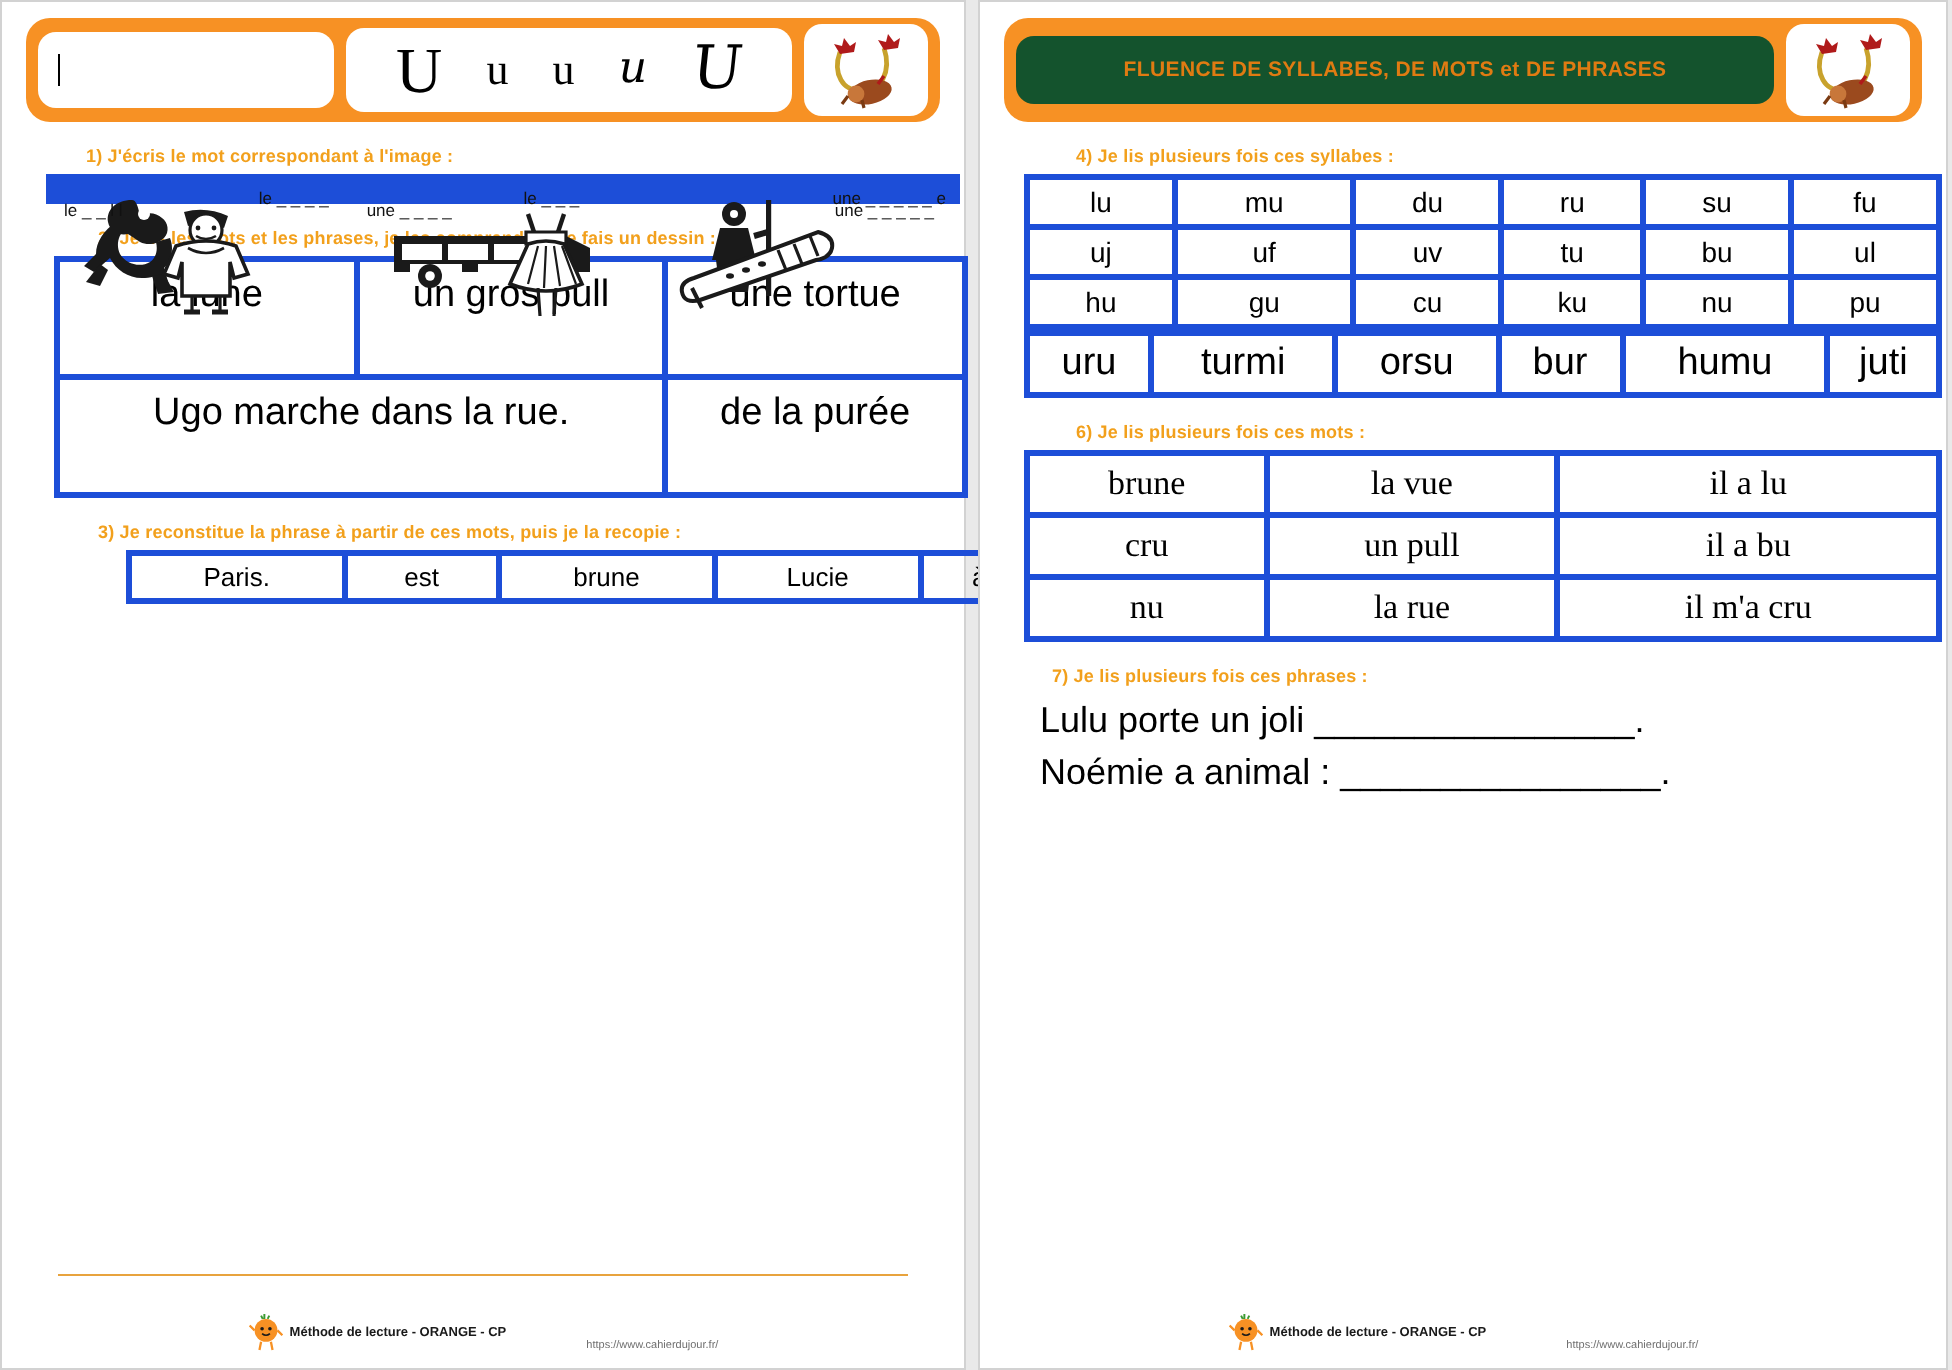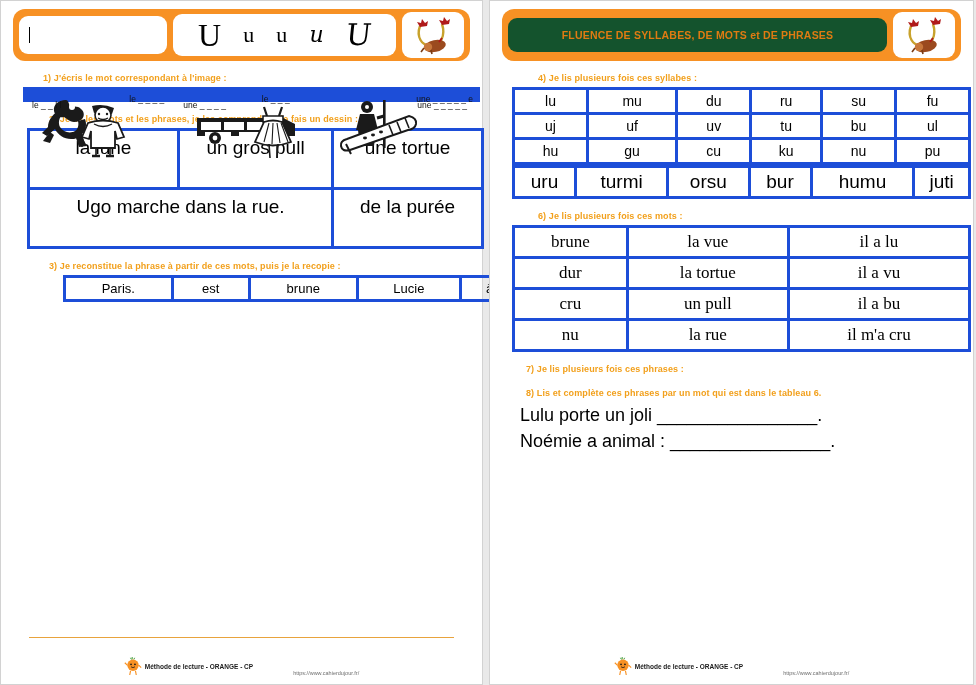--- a/index.html
+++ b/index.html
@@ -356,40 +356,34 @@
 
       <div class="instr ind2">6)  Je lis plusieurs fois ces mots :</div>
       <table class="ot ex6">
         <tbody>
             <tr>
           <td>brune</td>
           <td>la vue</td>
           <td>il a lu</td>
         </tr>
         <tr>
-          <td>dur</td>
-          <td>la tortue</td>
-          <td>il a vu</td>
-        </tr>
-        <tr>
           <td>cru</td>
           <td>un pull</td>
           <td>il a bu</td>
         </tr>
         <tr>
           <td>nu</td>
           <td>la rue</td>
           <td>il m'a cru</td>
         </tr>
       </tbody>
         </table>
 
       <div class="instr ind3">7)  Je lis plusieurs fois ces phrases :</div>
 
-      <div class="instr ind3" style="margin-top:14px;">8)  Lis et complète ces phrases par un mot qui est dans le tableau 6.</div>
       <div class="fill">
         <div>Lulu porte un joli ________________.</div>
         <div>Noémie a animal :  ________________.</div>
       </div>
 
       <div class="footer">
         <div class="foot-left">
           <svg class="foot-logo" viewBox="0 0 22 24">
             <path d="M10 4 l0 -3 M8 2 l1 2 M13 2 l-1 2" stroke="#3c9a32" stroke-width="1.2" fill="none"></path>
             <circle cx="11" cy="11" r="7" fill="#F79124"></circle>

